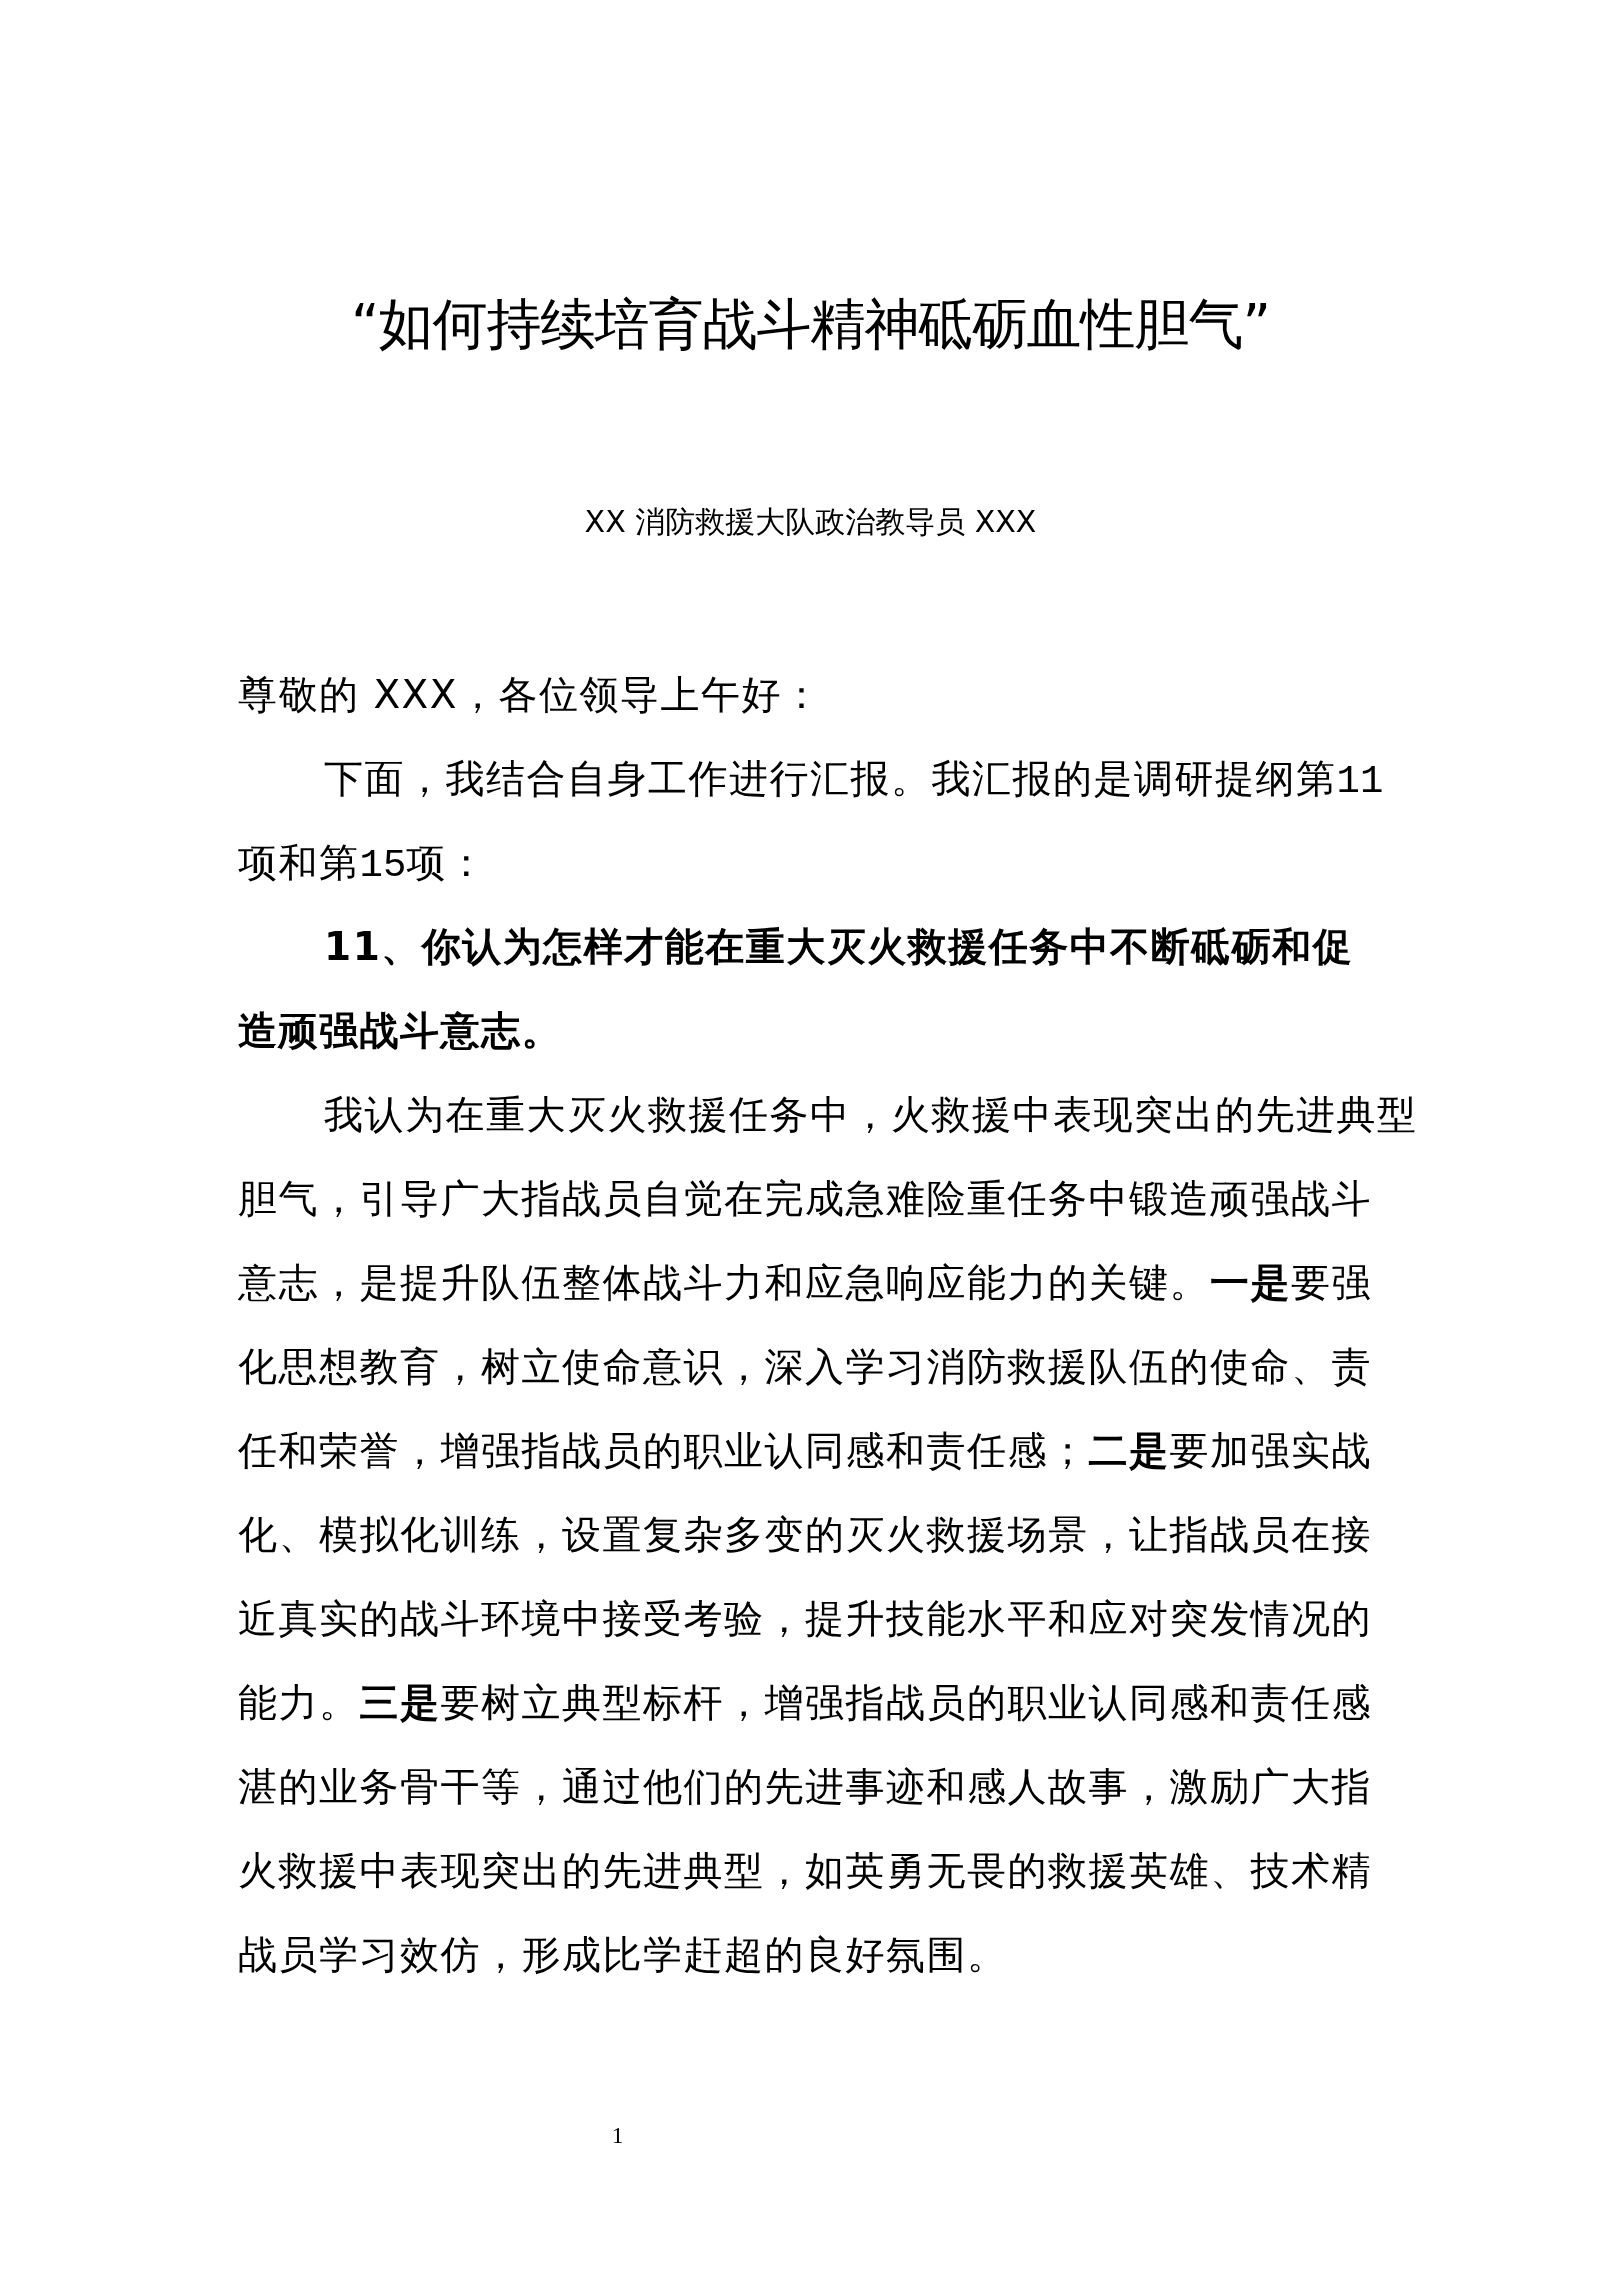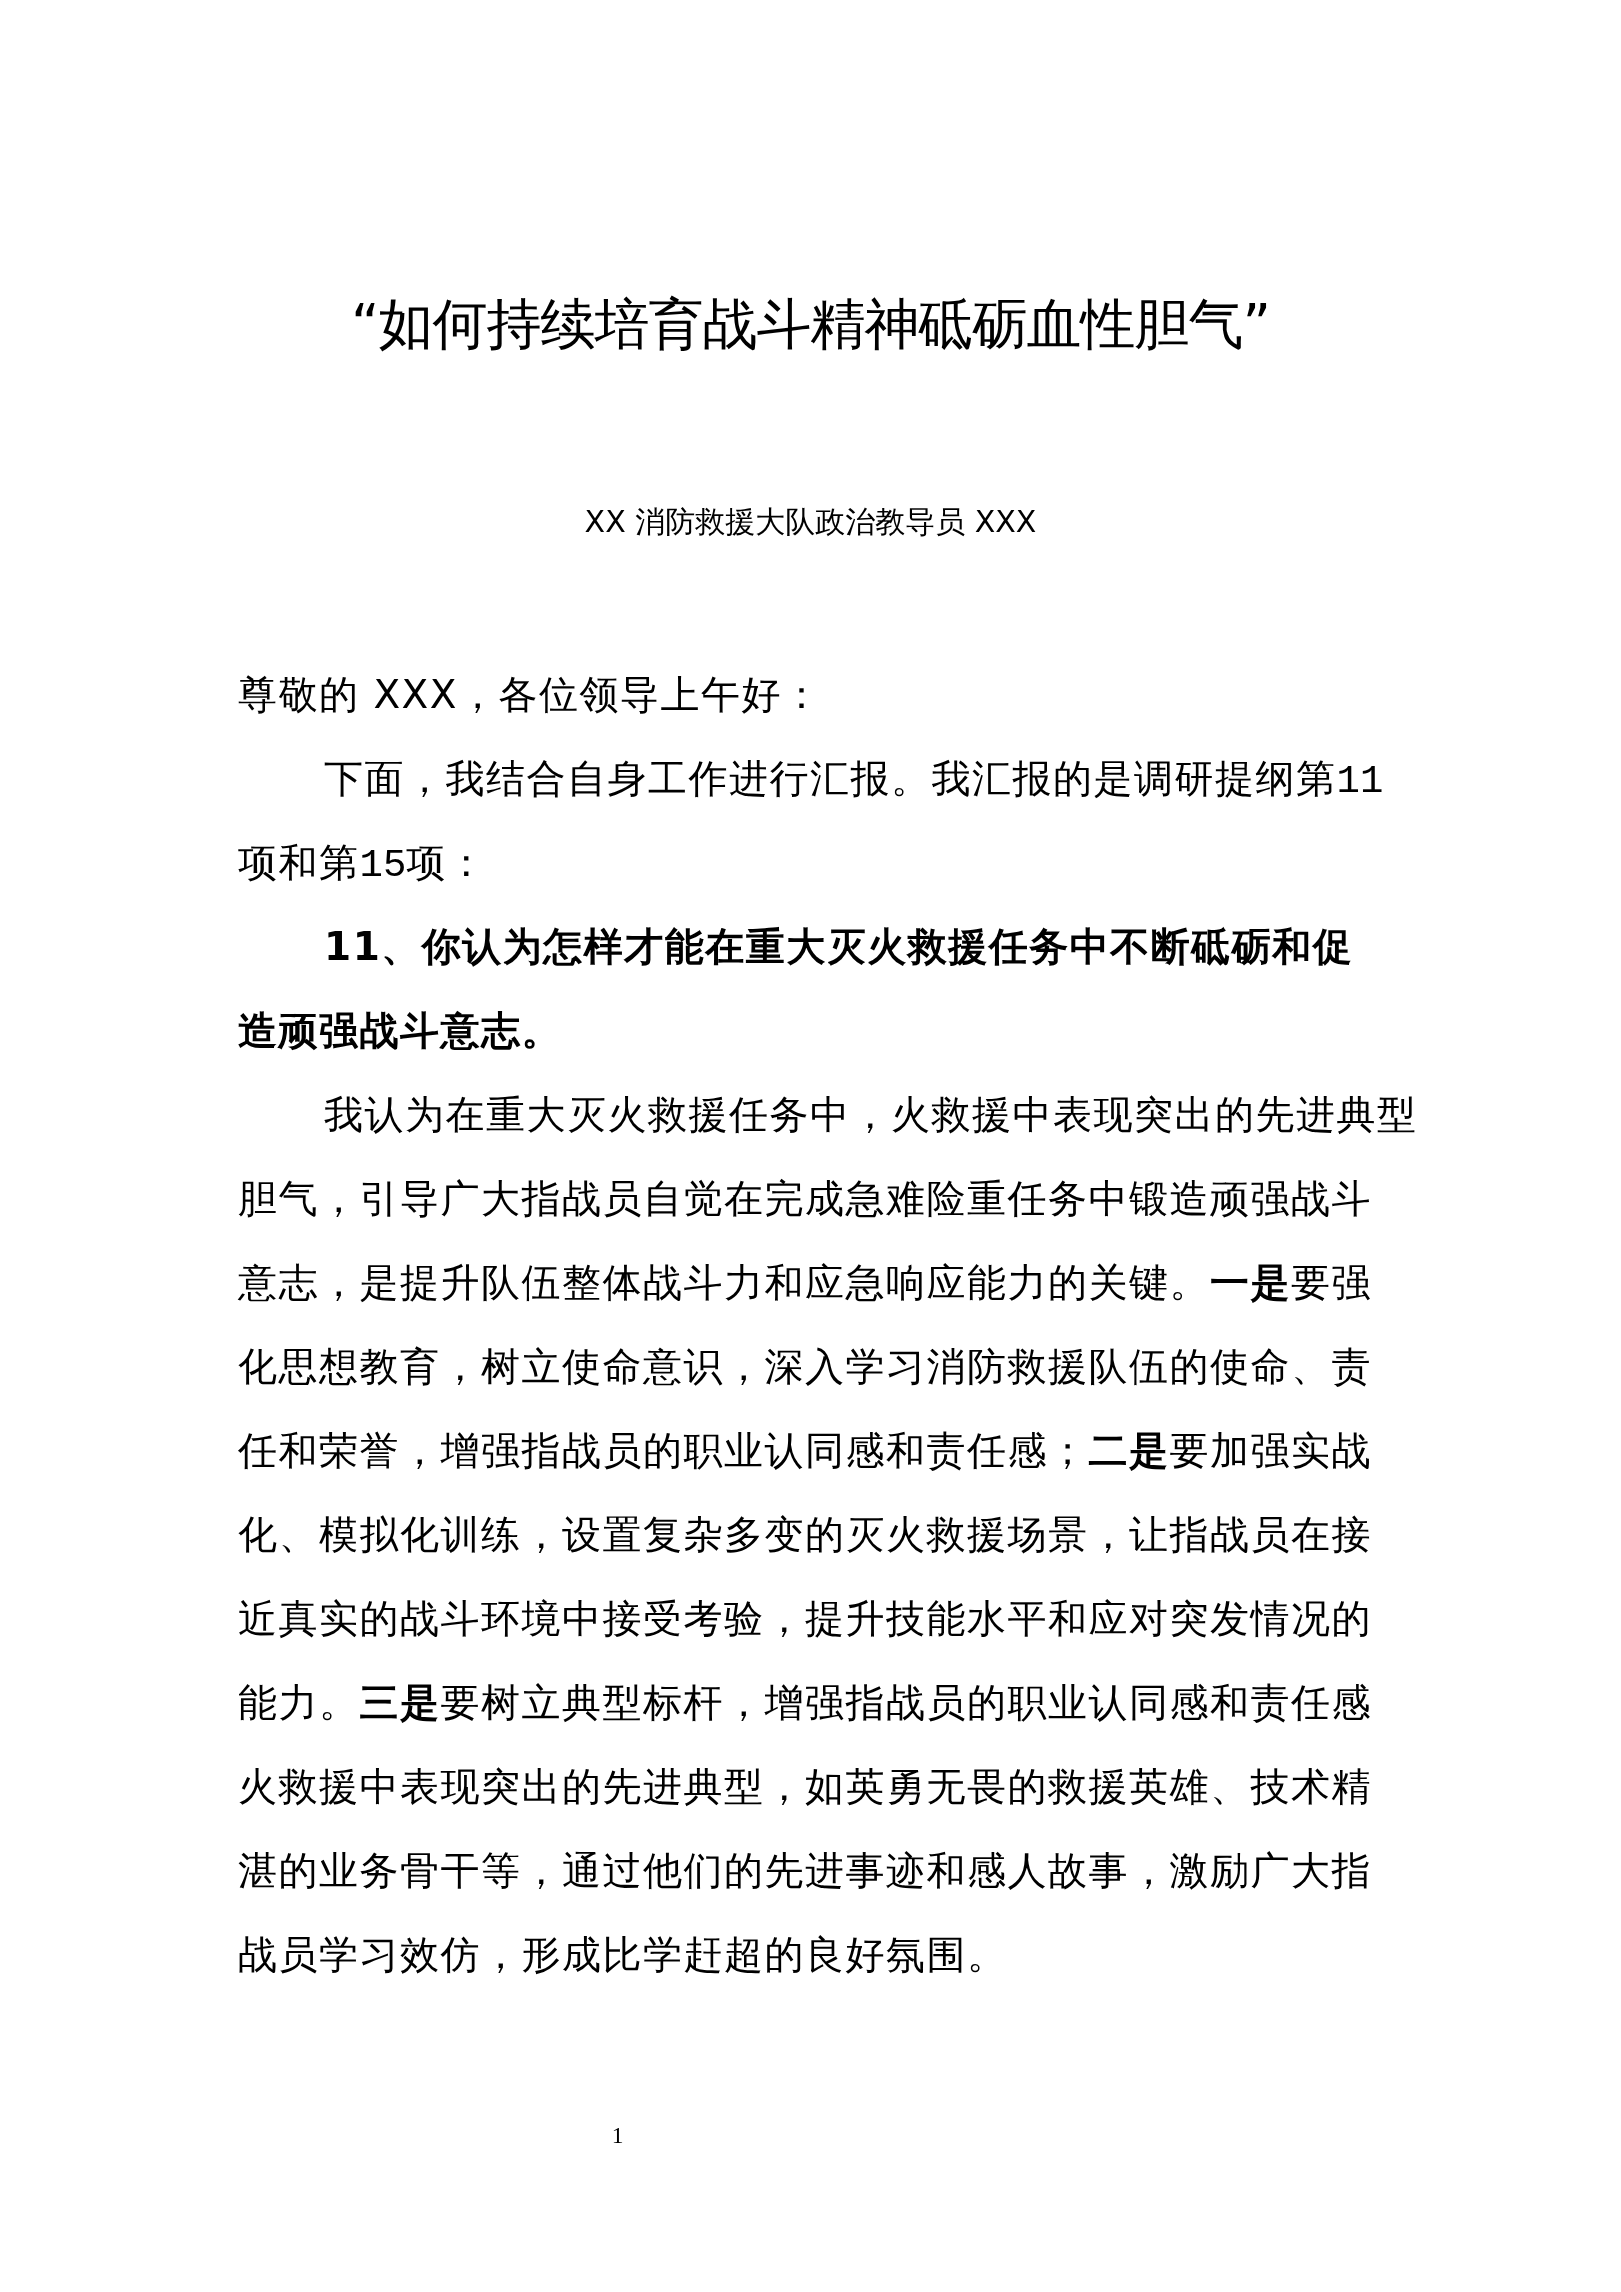--- a/index.html
+++ b/index.html
@@ -104,20 +104,20 @@
     <span class="line bold">造顽强战斗意志。</span>
 
     <span class="line indent">我认为在重大灭火救援任务中，火救援中表现突出的先进典型</span>
     <span class="line">胆气，引导广大指战员自觉在完成急难险重任务中锻造顽强战斗</span>
     <span class="line"><span>意志，是提升队伍整体战斗力和应急响应能力的关键。</span><span class="bold">一是</span><span>要强</span></span>
     <span class="line">化思想教育，树立使命意识，深入学习消防救援队伍的使命、责</span>
     <span class="line"><span>任和荣誉，增强指战员的职业认同感和责任感；</span><span class="bold">二是</span><span>要加强实战</span></span>
     <span class="line">化、模拟化训练，设置复杂多变的灭火救援场景，让指战员在接</span>
     <span class="line">近真实的战斗环境中接受考验，提升技能水平和应对突发情况的</span>
     <span class="line"><span>能力。</span><span class="bold">三是</span><span>要树立典型标杆，增强指战员的职业认同感和责任感</span></span>
+    <span class="line">湛的业务骨干等，通过他们的先进事迹和感人故事，激励广大指</span>
     <span class="line">火救援中表现突出的先进典型，如英勇无畏的救援英雄、技术精</span>
-    <span class="line">湛的业务骨干等，通过他们的先进事迹和感人故事，激励广大指</span>
     <span class="line">战员学习效仿，形成比学赶超的良好氛围。</span>
   </div>
 
   <div class="page-number">1</div>
 </div>
 
 
 </body></html>

